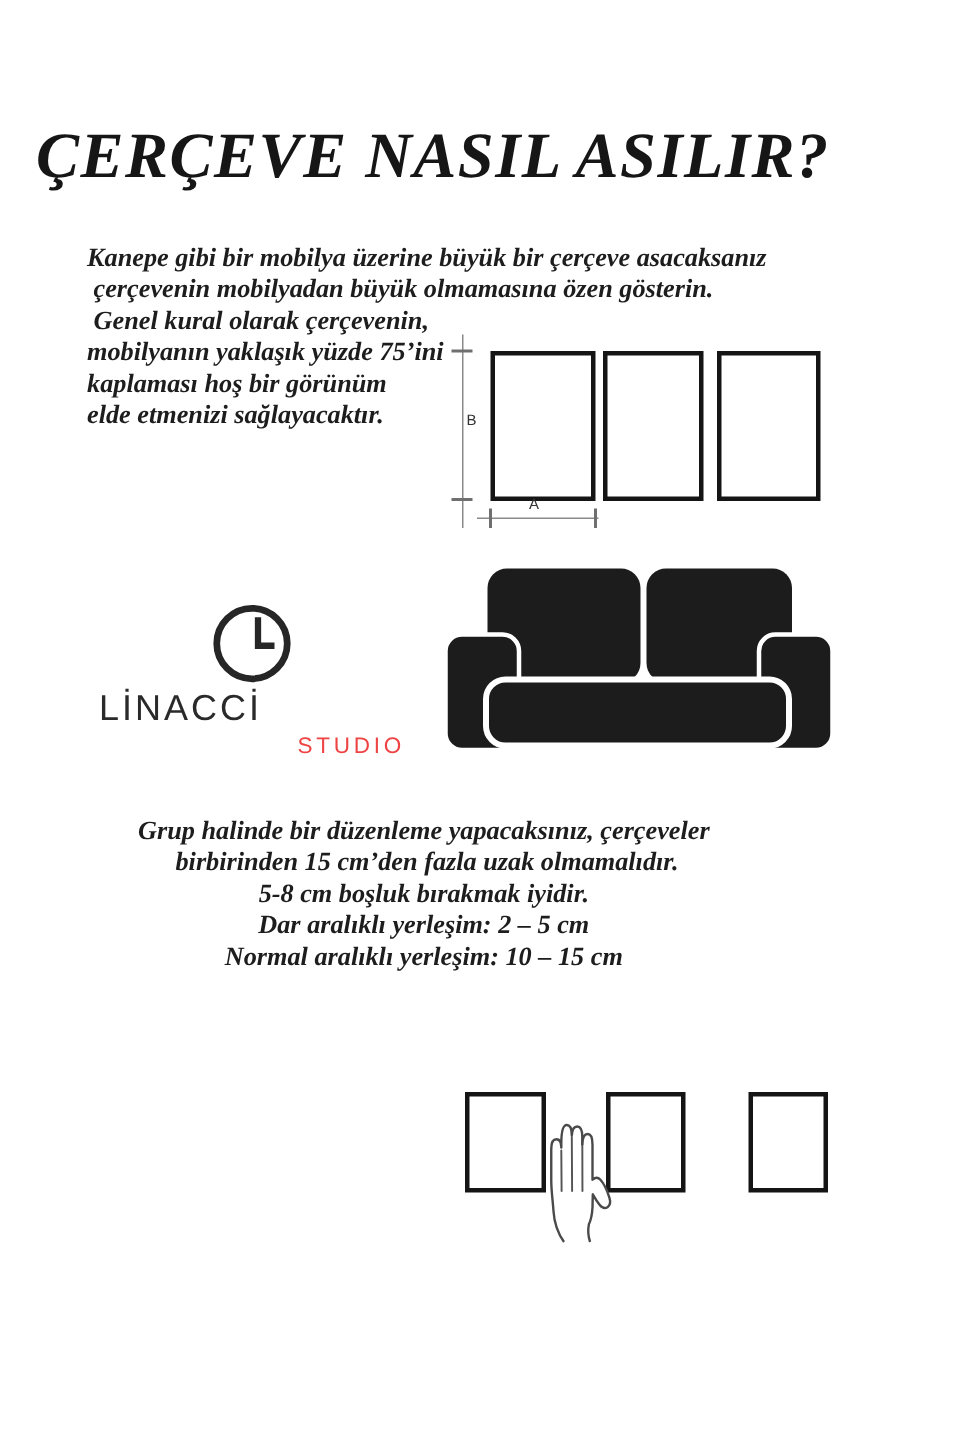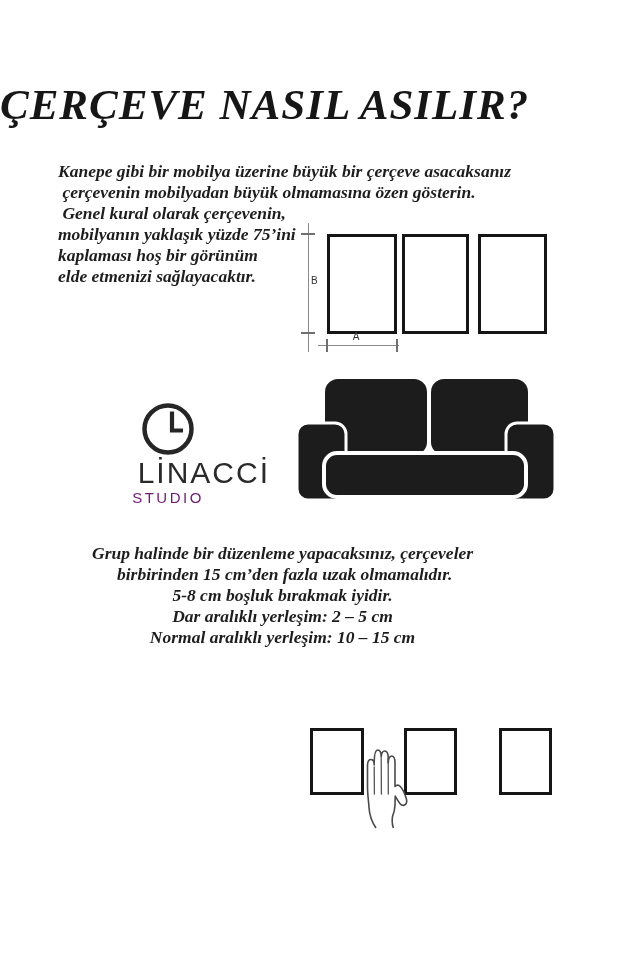--- a/index.html
+++ b/index.html
@@ -5,21 +5,21 @@
   html,body{margin:0;padding:0;background:#ffffff;}
   .canvas{
     position:relative;width:640px;height:960px;background:#ffffff;
     overflow:hidden;color:#1c1c1c;
     font-family:"Liberation Serif",serif;
   }
   .abs{position:absolute;}
   .title{
     top:80px;left:0;width:516px;text-align:center;
     font-style:italic;font-weight:700;font-size:43px;letter-spacing:1px;
-    color:#161616;white-space:nowrap;
+    color:#161616;white-space:nowrap;padding-left:24px;
   }
   .para{
     font-style:italic;font-weight:600;font-size:17.5px;line-height:21px;
     white-space:pre-wrap;color:#1d1d1d;
   }
   .intro{left:58px;top:161px;}
   .spacing{left:92px;top:543px;text-align:center;}
   .tip{
     left:104px;top:851px;font-style:italic;font-weight:700;
     font-size:14.5px;line-height:22px;white-space:pre-wrap;color:#1d1d1d;
@@ -27,28 +27,28 @@
   .pframe{
     position:absolute;box-sizing:border-box;border:3px solid #151515;background:#ffffff;
   }
   .dim{position:absolute;background:#8a8a8a;}
   .tick{position:absolute;background:#6f6f6f;}
   .dimlabel{
     position:absolute;font-family:"Liberation Sans",sans-serif;
     font-size:10px;color:#333333;font-style:normal;font-weight:400;
   }
   .brand{
-    position:absolute;left:66px;top:458px;width:204px;text-align:right;
-    font-family:"Liberation Sans",sans-serif;font-size:30px;line-height:30px;
+    position:absolute;left:66px;top:458px;width:204px;text-align:left;
+    font-family:"Liberation Sans",sans-serif;font-size:24px;line-height:30px;
     letter-spacing:2px;color:#2a2a2a;font-weight:400;
   }
   .studio{
-    position:absolute;left:66px;top:489px;width:204px;text-align:center;
+    position:absolute;left:66px;top:489px;width:204px;text-align:right;
     font-family:"Liberation Sans",sans-serif;font-size:15px;letter-spacing:2.5px;
-    color:#701a75;font-weight:400;
+    color:#ef4444;font-weight:400;
   }
   svg{display:block;}
 </style>
 </head>
 <body>
 
 <div class="canvas">
 
   <div class="abs title">ÇERÇEVE NASIL ASILIR?</div>
 

